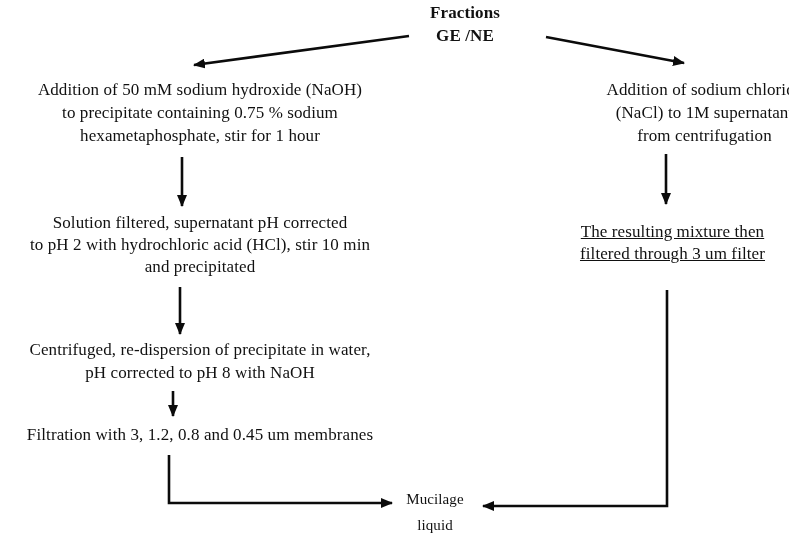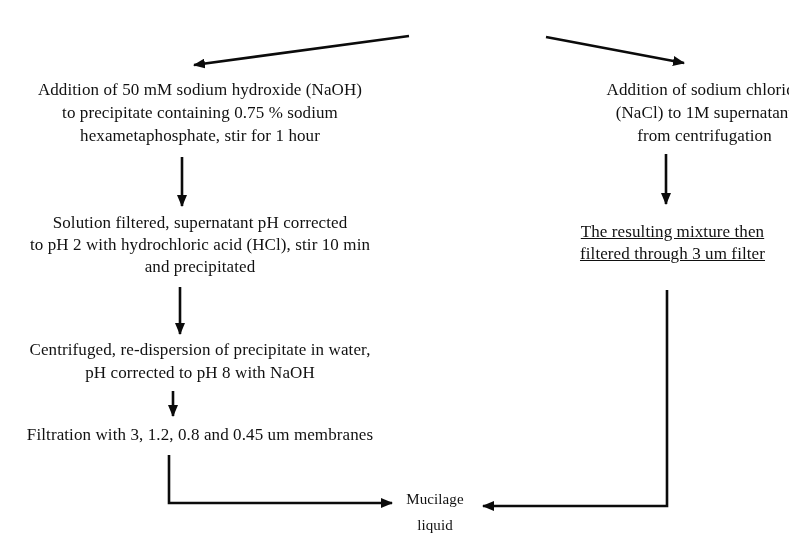--- a/index.html
+++ b/index.html
@@ -57,20 +57,22 @@
     <line x1="409" y1="36" x2="194" y2="65" stroke="#0b0b0b" stroke-width="2.6" marker-end="url(#ah)"></line>
     <line x1="546" y1="37" x2="684" y2="63" stroke="#0b0b0b" stroke-width="2.6" marker-end="url(#ah)"></line>
     <line x1="182" y1="157" x2="182" y2="206" stroke="#0b0b0b" stroke-width="2.6" marker-end="url(#ah)"></line>
     <line x1="666" y1="154" x2="666" y2="204" stroke="#0b0b0b" stroke-width="2.6" marker-end="url(#ah)"></line>
     <line x1="180" y1="287" x2="180" y2="334" stroke="#0b0b0b" stroke-width="2.6" marker-end="url(#ah)"></line>
     <line x1="173" y1="391" x2="173" y2="416" stroke="#0b0b0b" stroke-width="2.6" marker-end="url(#ah)"></line>
     <path d="M169,455 L169,503 L392,503" fill="none" stroke="#0b0b0b" stroke-width="2.6" marker-end="url(#ah)"></path>
     <path d="M667,290 L667,506 L483,506" fill="none" stroke="#0b0b0b" stroke-width="2.6" marker-end="url(#ah)"></path>
   </svg>
 
+  <div class="node title" style="left:385px; top:1px; width:160px;">Fractions
+GE /NE</div>
 
   <div class="node" style="left:-10px; top:78px; width:420px;">Addition of 50 mM sodium hydroxide (NaOH)
 to precipitate containing 0.75 % sodium
 hexametaphosphate, stir for 1 hour</div>
 
   <div class="node" style="left:587px; top:78px; width:235px;">Addition of sodium chloride
 (NaCl) to 1M supernatant
 from centrifugation</div>
 
   <div class="node tight" style="left:-10px; top:212px; width:420px;">Solution filtered, supernatant pH corrected

